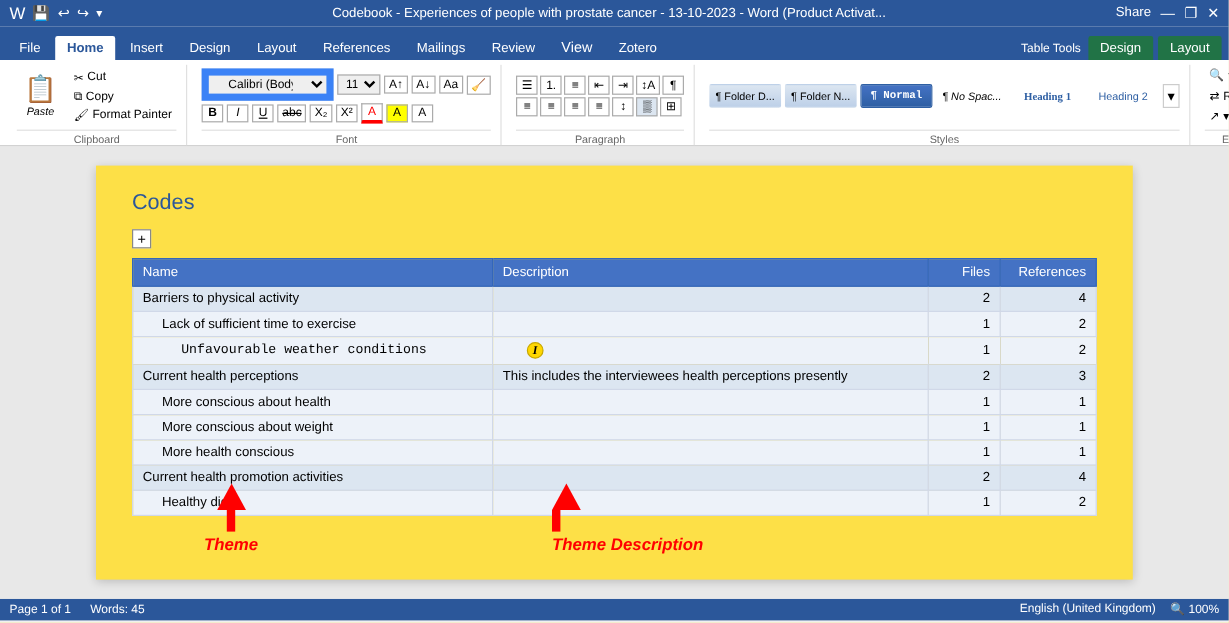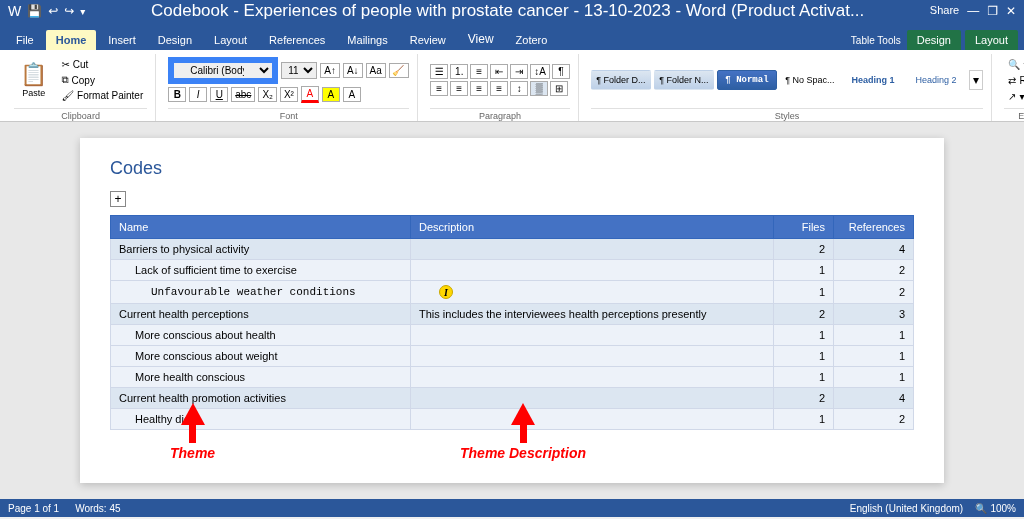--- a/index.html
+++ b/index.html
@@ -10,21 +10,21 @@
       background: #2b579a;
       color: white;
       height: 22px;
       display: flex;
       align-items: center;
       justify-content: space-between;
       padding: 0 8px;
       font-size: 11px;
     }
     .title-bar-left { display: flex; align-items: center; gap: 6px; }
-    .title-bar-center { flex: 1; text-align: center; font-size: 17px; }
+    .title-bar-center { flex: 1; text-align: center; font-size: 11px; }
     .title-bar-right { display: flex; gap: 8px; }
     .title-bar-btn { cursor: pointer; font-size: 12px; }
 
     
     .ribbon-bar {
       background: white;
       border-bottom: 1px solid #c8c8c8;
       display: flex;
       align-items: stretch;
       padding: 4px 6px 0 6px;
@@ -59,22 +59,22 @@
     .font-btn.bold { font-weight: bold; }
     .font-btn.italic { font-style: italic; }
     .font-btn.underline { text-decoration: underline; }
     .style-btn {
       border: 1px solid transparent; padding: 2px 4px; cursor: pointer; font-size: 10px;
       min-width: 60px; text-align: center; border-radius: 2px; line-height: 1.6;
     }
     .style-folder-d { background: linear-gradient(to bottom, #dce6f1, #c6d9f0); }
     .style-folder-n { background: linear-gradient(to bottom, #dce6f1, #c6d9f0); }
     .style-normal { background: linear-gradient(to bottom, #4472c4, #2e5fa3); color: white; font-weight: bold; border-color: #2e5fa3; font-family: Liberation Mono, monospace; }
-    .style-no-spac { background: white; }
-    .style-h1 { font-weight: bold; }
+    .style-no-spac { background: white; font-style: italic; }
+    .style-h1 { font-weight: bold; font-family: Liberation Serif, serif; }
     .style-h2 {}
 
     .codes-title {
       font-size: 18px;
       color: #2b579a;
       margin-bottom: 12px;
       font-weight: normal;
     }
 
     .add-row-btn {
@@ -135,42 +135,42 @@
   <div class="title-bar-right">
     <span style="font-size:11px; cursor:pointer;">Share</span>
     <span class="title-bar-btn">—</span>
     <span class="title-bar-btn">❐</span>
     <span class="title-bar-btn">✕</span>
   </div>
 </div>
 
 <div style="background:#2b579a; display:flex; align-items:flex-end; padding:0 6px; gap:2px; height:28px;">
   <div style="padding:4px 10px; font-size:11px; color:white; cursor:pointer;margin-top:12px;">File</div>
-  <div style="padding:4px 10px; font-size:11px; background:#fef9c3; color:#2b579a; font-weight:bold; cursor:pointer; border-radius:2px 2px 0 0;">Home</div>
+  <div style="padding:4px 10px; font-size:11px; background:#ffffff; color:#2b579a; font-weight:bold; cursor:pointer; border-radius:2px 2px 0 0;">Home</div>
   <div style="padding:4px 10px; font-size:11px; color:white; cursor:pointer;">Insert</div>
   <div style="padding:4px 10px; font-size:11px; color:white; cursor:pointer;">Design</div>
   <div style="padding:4px 10px; font-size:11px; color:white; cursor:pointer;">Layout</div>
   <div style="padding:4px 10px; font-size:11px; color:white; cursor:pointer;">References</div>
   <div style="padding:4px 10px; font-size:11px; color:white; cursor:pointer;">Mailings</div>
   <div style="padding:4px 10px; font-size:11px; color:white; cursor:pointer;">Review</div>
   <div style="padding:4px 10px; font-size:12px; color:white; cursor:pointer;">View</div>
   <div style="padding:4px 10px; font-size:11px; color:white; cursor:pointer;">Zotero</div>
   <div style="flex:1;"></div>
   <div style="font-size:10px; color:white; padding-bottom:4px;">Table Tools</div>
   <div style="padding:4px 10px; font-size:11px; color:white; cursor:pointer; background:#217346; border-radius:2px 2px 0 0; margin-left:4px;">Design</div>
   <div style="padding:4px 10px; font-size:11px; color:white; cursor:pointer; background:#217346; border-radius:2px 2px 0 0; margin-left:2px;">Layout</div>
 </div>
 
 <div class="ribbon-bar">
 
   <div class="ribbon-group">
     <div class="ribbon-group-content">
       <div class="rb-btn" style="font-size:24px; padding:2px 6px;">
         <div style="font-size:22px;">📋</div>
-        <div style="font-size:9px;">Paste</div>
+        <div style="font-size:9px;font-style:italic;">Paste</div>
       </div>
       <div style="display:flex; flex-direction:column; gap:2px;">
         <div class="rb-small" style="font-size:10px;">
           <span>✂</span>
           <span>Cut</span>
         </div>
         <div class="rb-small" style="font-size:10px;">
           <span>⧉</span>
           <span>Copy</span>
         </div>
@@ -269,21 +269,21 @@
           <span>▾ Select</span>
         </div>
       </div>
     </div>
     <div class="ribbon-group-label">Editing</div>
   </div>
 
 </div>
 
 <div style="background:#e8e8e8; flex:1; padding:16px 80px; overflow:hidden; position:relative; height: calc(519px - 22px - 28px - 72px - 20px);">
-  <div style="background:#ffffff; box-shadow:0 2px 8px rgba(0,0,0,0.2); padding:20px 30px; width:100%; height:100%; overflow:hidden; position:relative;">
+  <div style="background:#fde047; box-shadow:0 2px 8px rgba(0,0,0,0.2); padding:20px 30px; width:100%; height:100%; overflow:hidden; position:relative;">
 
     <div class="codes-title">Codes</div>
 
     <div style="display:flex; align-items:center; margin-bottom:4px;">
       <div class="add-row-btn">+</div>
     </div>
 
     <div style="position:relative;">
       <table class="codebook-table">
         <thead>
@@ -354,21 +354,21 @@
           </tr>
         </tbody>
       </table>
 
       <div style="position:absolute; left:60px; top:188px; display:flex; flex-direction:column; align-items:center; pointer-events:none;">
         <div style="width:0; height:0; border-left:12px solid transparent; border-right:12px solid transparent; border-bottom:22px solid red;"></div>
         <div style="width:7px; height:18px; background:red;"></div>
         <div style="color:red; font-weight:bold; font-size:14px; font-style:italic; margin-top:2px;">Theme</div>
       </div>
 
-      <div style="position:absolute; left:350px; top:188px; display:flex; flex-direction:column; align-items:center; pointer-events:none;">
+      <div style="position:absolute; left:350px; top:188px; display:flex; flex-direction:column; pointer-events:none;">
         <div style="width:0; height:0; border-left:12px solid transparent; border-right:12px solid transparent; border-bottom:22px solid red;"></div>
         <div style="width:7px; height:18px; background:red;"></div>
         <div style="color:red; font-weight:bold; font-size:14px; font-style:italic; margin-top:2px; white-space:nowrap;">Theme Description</div>
       </div>
     </div>
   </div>
 </div>
 
 <div class="status-bar">
   <span>Page 1 of 1</span>

